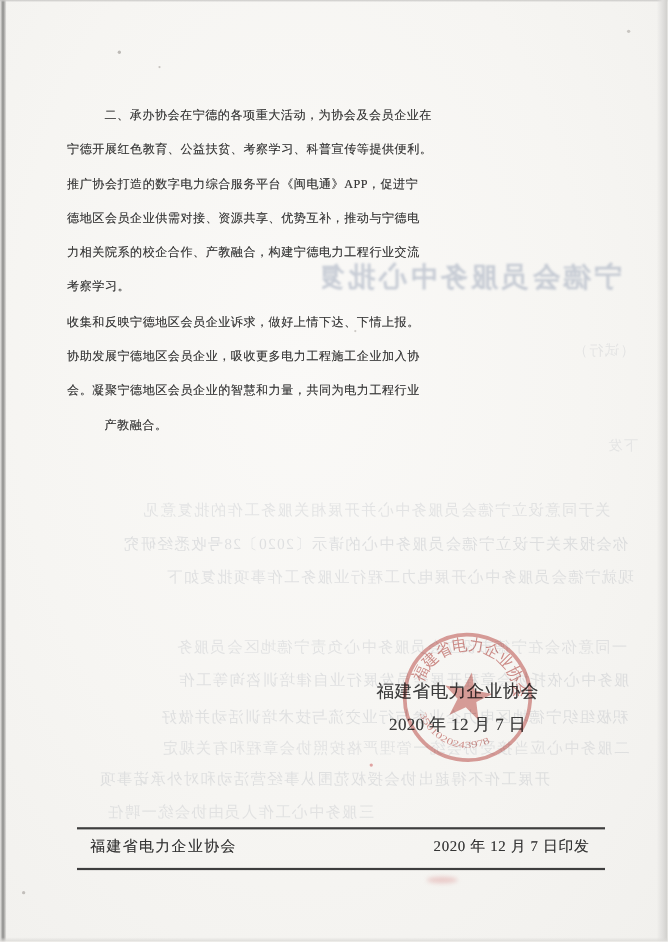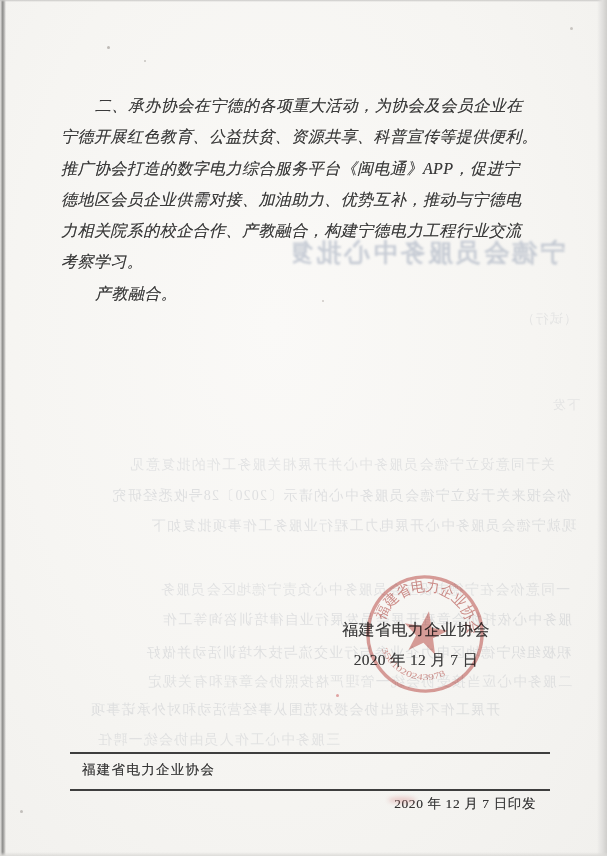--- a/index.html
+++ b/index.html
@@ -13,22 +13,22 @@
     background:linear-gradient(to right,#e6e5e3 0%,#7a7a78 45%,#b9b8b6 75%,rgba(0,0,0,0) 100%); opacity:.85; }
   .edge-top   { position:absolute; left:0; top:0; width:100%; height:2px;
     background:linear-gradient(to bottom,#c9c8c6,rgba(0,0,0,0)); }
   .edge-right { position:absolute; right:0; top:0; width:10px; height:100%;
     background:linear-gradient(to right,rgba(0,0,0,0),#e0dfdd 55%,#cfcecb 100%); }
   .edge-bottom{ position:absolute; left:0; bottom:0; width:100%; height:4px;
     background:linear-gradient(to top,#dddcd9,rgba(0,0,0,0)); }
 
   
   .bodytext { position:absolute; left:61px; top:90px; width:500px;
-    color:#3a3a3a; font-size:16px; letter-spacing:.45px;
-    text-shadow:0 0 .5px rgba(58,58,58,.55);font-style:italic; }
+    color:#3a3a3a; font-size:11px; letter-spacing:.45px;
+    text-shadow:0 0 .5px rgba(58,58,58,.55); }
   .ln  { height:31.3px; line-height:31.3px; white-space:nowrap; }
   .ind { text-indent:34px; }
 
   
   .sig-org  { position:absolute; left:330px; top:619px; width:172px; height:22px; line-height:22px;
     text-align:center; font-size:16px; letter-spacing:.4px; color:#3c3c3c;
     text-shadow:0 0 .5px rgba(60,60,60,.5); white-space:nowrap; }
   .sig-date { position:absolute; left:330px; top:649px; width:172px; height:22px; line-height:22px;
     text-align:center; font-size:15.5px; letter-spacing:.3px; color:#3c3c3c;
     text-shadow:0 0 .5px rgba(60,60,60,.5); white-space:nowrap; }
@@ -38,21 +38,21 @@
     mix-blend-mode:multiply; opacity:.82; filter:blur(.35px); }
 
   
   .footer-rule-top    { position:absolute; left:70px; top:752px; width:480px; height:2px; background:#3e3e3e; }
   .footer-rule-bottom { position:absolute; left:70px; top:789px; width:480px; height:2px; background:#3e3e3e; }
   .footer-left  { position:absolute; left:82px;  top:760px; height:20px; line-height:20px;
     font-size:13.5px; letter-spacing:1.3px; color:#353535; white-space:nowrap;
     text-shadow:0 0 .4px rgba(53,53,53,.5); }
   .footer-right { position:absolute; left:250px; top:760px; width:286px; height:20px; line-height:20px;
     text-align:right; font-size:13.5px; letter-spacing:.6px; color:#353535; white-space:nowrap;
-    text-shadow:0 0 .4px rgba(53,53,53,.5);margin-top:34px; }
+    text-shadow:0 0 .4px rgba(53,53,53,.5); }
 
   
   .ghost { position:absolute; transform:scaleX(-1); white-space:nowrap; overflow:hidden;
     color:#6e7788; opacity:.15; font-size:14px; letter-spacing:1.2px;
     filter:blur(.7px); height:18px; line-height:18px; }
   .ghost-title { position:absolute; transform:scaleX(-1); white-space:nowrap; overflow:hidden;
     color:#97a2b6; opacity:.5; font-weight:bold; font-size:25px; letter-spacing:3px;
     filter:blur(.8px); height:30px; line-height:30px; }
 
   
@@ -80,25 +80,28 @@
   <div class="ghost" style="left:42px;  top:611px; width:530px; opacity:.17;">服务中心依托协会章程开展会员发展行业自律培训咨询等工作</div>
   <div class="ghost" style="left:36px;  top:644px; width:535px; opacity:.17;">积极组织宁德地区电力企业参与行业交流与技术培训活动并做好</div>
   <div class="ghost" style="left:52px;  top:673px; width:520px;">二服务中心应当接受协会统一管理严格按照协会章程和有关规定</div>
   <div class="ghost" style="left:40px;  top:701px; width:460px; opacity:.17;">开展工作不得超出协会授权范围从事经营活动和对外承诺事项</div>
   <div class="ghost" style="left:55px;  top:731px; width:285px;">三服务中心工作人员由协会统一聘任</div>
   <div class="ghost" style="left:497px; top:310px; width:80px; opacity:.13; font-size:13px;">（试行）</div>
   <div class="ghost" style="left:518px; top:396px; width:62px; opacity:.12; font-size:13px;">下发</div>
 
   <div class="bodytext">
     <div class="ln ind">二、承办协会在宁德的各项重大活动，为协会及会员企业在</div>
-    <div class="ln">宁德开展红色教育、公益扶贫、资源共享、科普宣传等提供便利。</div>
+    <div class="ln">宁德开展红色教育、公益扶贫、考察学习、科普宣传等提供便利。</div>
     <div class="ln">推广协会打造的数字电力综合服务平台《闽电通》APP，促进宁</div>
-    <div class="ln">德地区会员企业供需对接、加油助力、优势互补，推动与宁德电</div>
+    <div class="ln">德地区会员企业供需对接、资源共享、优势互补，推动与宁德电</div>
     <div class="ln">力相关院系的校企合作、产教融合，构建宁德电力工程行业交流</div>
     <div class="ln">考察学习。</div>
+    <div class="ln">收集和反映宁德地区会员企业诉求，做好上情下达、下情上报。</div>
+    <div class="ln">协助发展宁德地区会员企业，吸收更多电力工程施工企业加入协</div>
+    <div class="ln">会。凝聚宁德地区会员企业的智慧和力量，共同为电力工程行业</div>
     <div class="ln ind">产教融合。</div>
   </div>
 
   <div class="sig-org">福建省电力企业协会</div>
   <div class="sig-date">2020 年 12 月 7 日</div>
 
   <svg class="seal" viewBox="0 0 124 124">
     <g transform="rotate(10 62 62)">
       <defs>
         <path id="sealTopArc" d="M 19,62 A 43,43 0 0 1 105,62" fill="none"></path>

